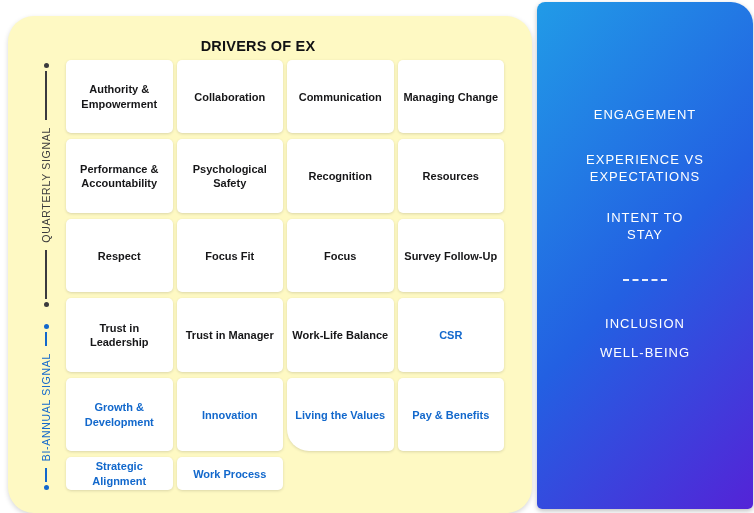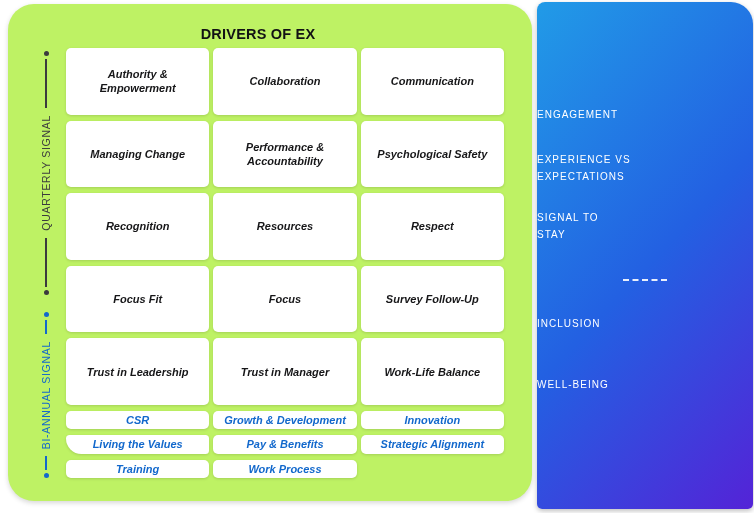--- a/index.html
+++ b/index.html
@@ -3,34 +3,34 @@
 <meta charset="utf-8">
 <style>
   html,body{margin:0;padding:0;}
   body{
     width:754px;height:513px;position:relative;background:#ffffff;
     font-family:"Liberation Sans", sans-serif;overflow:hidden;
   }
 
   
   .drivers-panel{
-    position:absolute;left:8px;top:4px;width:524px;height:497px;
-    background:#bef264;border-radius:26px;
+    position:absolute;left:8px;top:16px;width:524px;height:497px;
+    background:#fef9c3;border-radius:26px;
     box-shadow:0 2px 5px rgba(0,0,0,0.16);
   }
   .page-title{
     position:absolute;top:22px;left:0;width:500px;text-align:center;
     font-size:14.5px;font-weight:bold;color:#121214;letter-spacing:0.2px;
   }
 
   
   .grid{
     position:absolute;left:58px;top:44px;width:438px;height:430px;
-    display:grid;grid-template-columns:repeat(3,1fr);grid-template-rows:repeat(5,1fr);
-    column-gap:4px;row-gap:6px;font-style:italic;
+    display:grid;grid-template-columns:repeat(4,1fr);grid-template-rows:repeat(5,1fr);
+    column-gap:4px;row-gap:6px;
   }
   .cell{
     background:#ffffff;border-radius:5px;
     box-shadow:0 1px 3px rgba(0,0,0,0.14);
     display:flex;align-items:center;justify-content:center;
     text-align:center;font-weight:bold;font-size:11px;line-height:1.3;
     color:#161618;padding:2px 3px;
   }
   .cell.blue{color:#1268cc;}
   .cell.corner{border-bottom-left-radius:22px;}
@@ -54,24 +54,24 @@
     position:absolute;left:537px;top:2px;width:216px;height:507px;
     background:linear-gradient(133deg,#219be7 0%,#2360e2 52%,#5423d7 100%);
     border-radius:8px 22px 5px 5px;
     box-shadow:0 2px 5px rgba(0,0,0,0.25);
   }
   .kpi-title{
     position:absolute;top:21px;left:0;width:100%;text-align:center;
     color:#ffffff;font-weight:bold;font-size:15px;letter-spacing:0.3px;
   }
   .kpi-item{
-    position:absolute;left:0;width:100%;color:#ffffff;
-    font-size:10px;letter-spacing:1px;line-height:17px;white-space:pre-line;
+    position:absolute;left:0;width:100%;text-align:center;color:#ffffff;
+    font-size:13px;letter-spacing:1px;line-height:17px;white-space:pre-line;
   }
-  .k0{top:104px}.k1{top:149px}.k2{top:207px}.k3{top:313px}.k4{top:374px}
+  .k0{top:104px}.k1{top:149px}.k2{top:207px}.k3{top:313px}.k4{top:342px}
   .kpi-divider{
     position:absolute;top:277px;left:50%;transform:translateX(-50%);
     width:44px;height:0;border-top:2px dashed rgba(255,255,255,0.9);
   }
 </style>
 </head>
 <body>
 
 <div class="drivers-panel">
   <div class="page-title">DRIVERS OF EX</div>
@@ -107,27 +107,26 @@
     <div class="cell">Survey Follow-Up</div>
     <div class="cell">Trust in Leadership</div>
     <div class="cell">Trust in Manager</div>
     <div class="cell">Work-Life Balance</div>
     <div class="cell blue">CSR</div>
     <div class="cell blue">Growth &amp; Development</div>
     <div class="cell blue">Innovation</div>
     <div class="cell blue corner">Living the Values</div>
     <div class="cell blue">Pay &amp; Benefits</div>
     <div class="cell blue">Strategic Alignment</div>
-    <div class="cell blue">Training</div>
     <div class="cell blue">Work Process</div>
   </div>
 </div>
 
 <div class="kpi-panel">
   <div class="kpi-item k0">ENGAGEMENT</div>
   <div class="kpi-item k1">EXPERIENCE VS
 EXPECTATIONS</div>
-  <div class="kpi-item k2">SIGNAL TO
+  <div class="kpi-item k2">INTENT TO
 STAY</div>
   <div class="kpi-divider"></div>
   <div class="kpi-item k3">INCLUSION</div>
   <div class="kpi-item k4">WELL-BEING</div>
 </div>
 
 </body></html>

